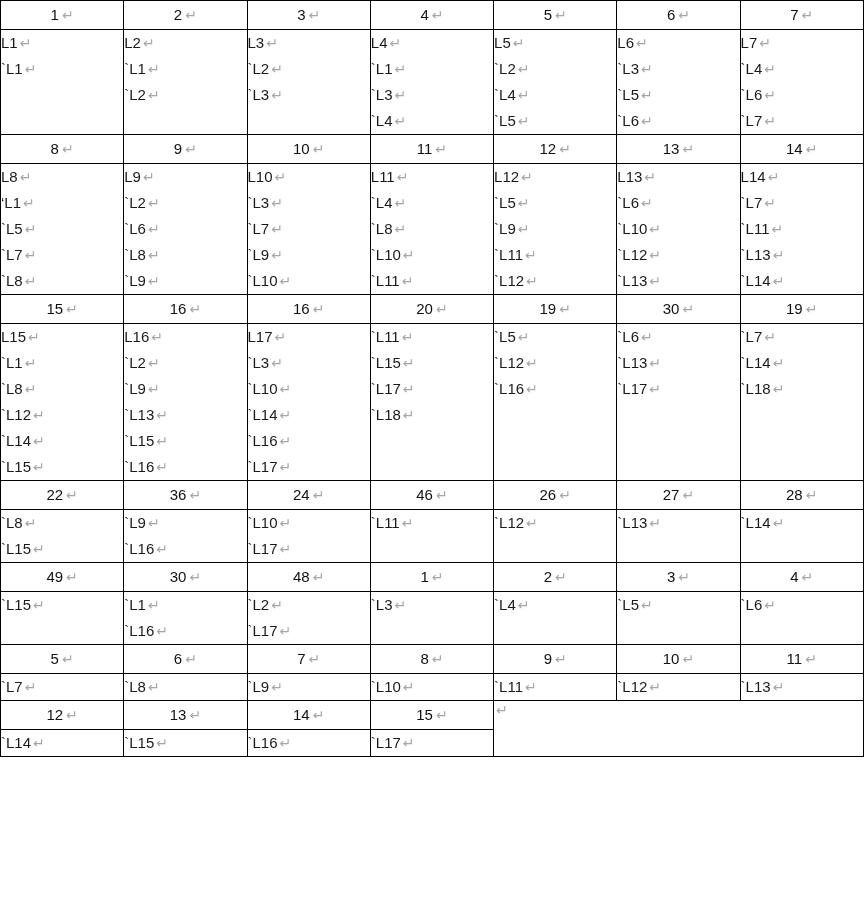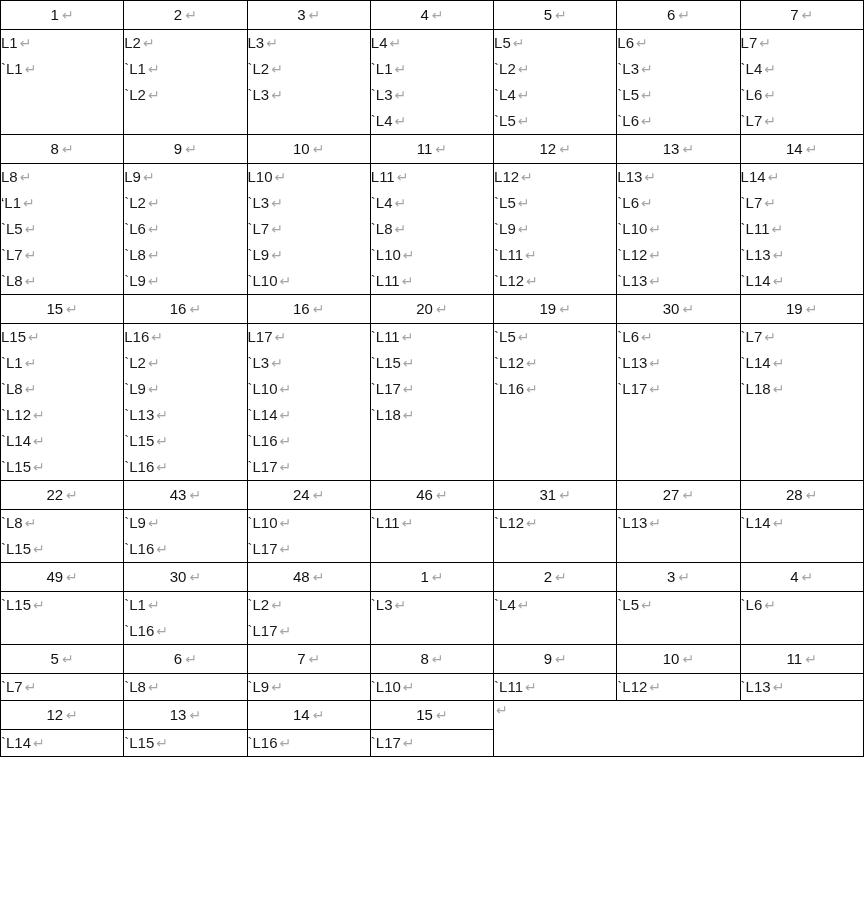--- a/index.html
+++ b/index.html
@@ -244,24 +244,24 @@
           <div class="line"><span>`L17</span><span class="pmark">↵</span></div>
         </td>
         <td class="body-cell">
           <div class="line"><span>`L7</span><span class="pmark">↵</span></div>
           <div class="line"><span>`L14</span><span class="pmark">↵</span></div>
           <div class="line"><span>`L18</span><span class="pmark">↵</span></div>
         </td>
       </tr>
       <tr>
         <td class="hdr orange"><span>22</span><span class="pmark">↵</span></td>
-        <td class="hdr orange"><span>43</span><span class="pmark">↵</span></td>
+        <td class="hdr orange"><span>36</span><span class="pmark">↵</span></td>
         <td class="hdr orange"><span>24</span><span class="pmark">↵</span></td>
         <td class="hdr orange"><span>46</span><span class="pmark">↵</span></td>
-        <td class="hdr orange"><span>31</span><span class="pmark">↵</span></td>
+        <td class="hdr orange"><span>26</span><span class="pmark">↵</span></td>
         <td class="hdr orange"><span>27</span><span class="pmark">↵</span></td>
         <td class="hdr orange"><span>28</span><span class="pmark">↵</span></td>
       </tr>
       <tr>
         <td class="body-cell">
           <div class="line"><span>`L8</span><span class="pmark">↵</span></div>
           <div class="line"><span>`L15</span><span class="pmark">↵</span></div>
         </td>
         <td class="body-cell">
           <div class="line"><span>`L9</span><span class="pmark">↵</span></div>

